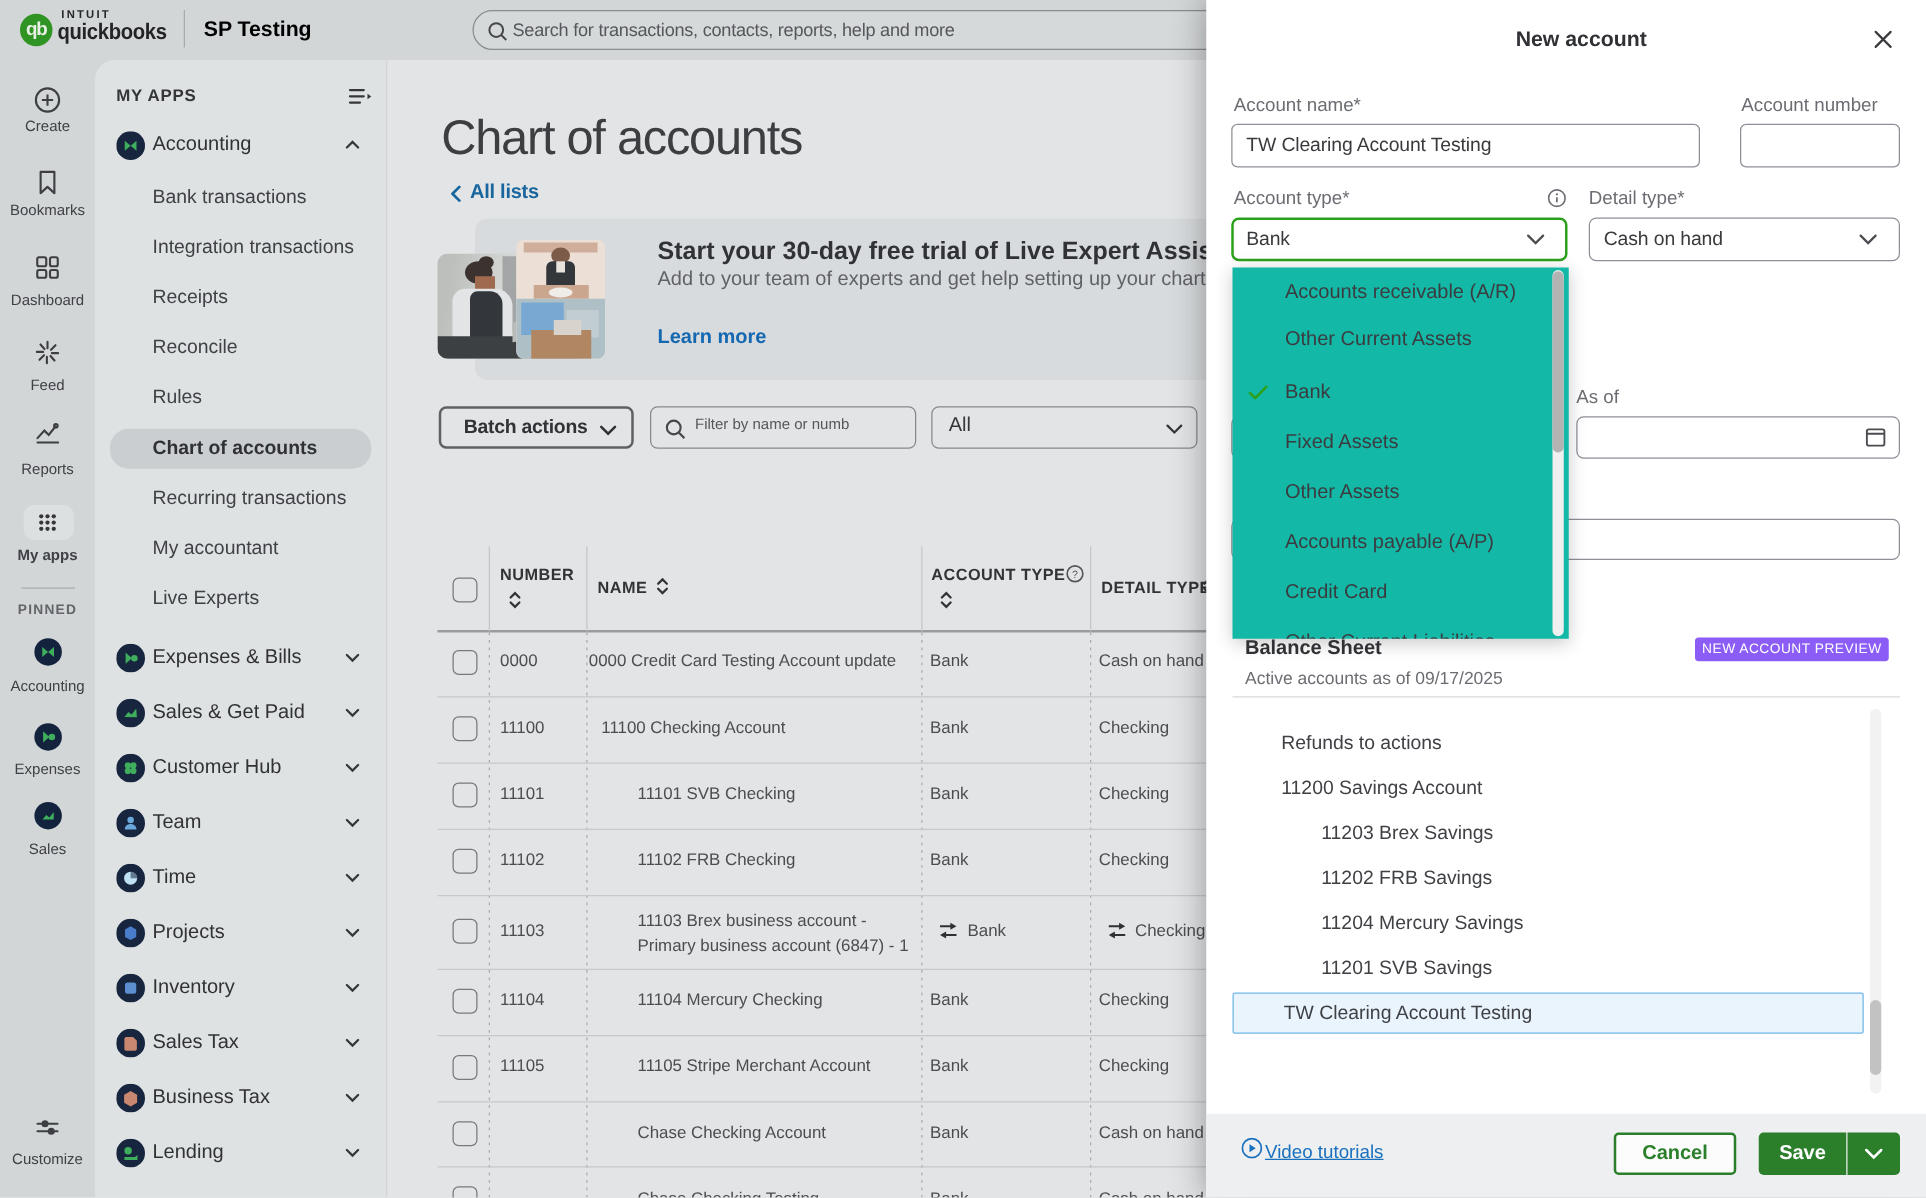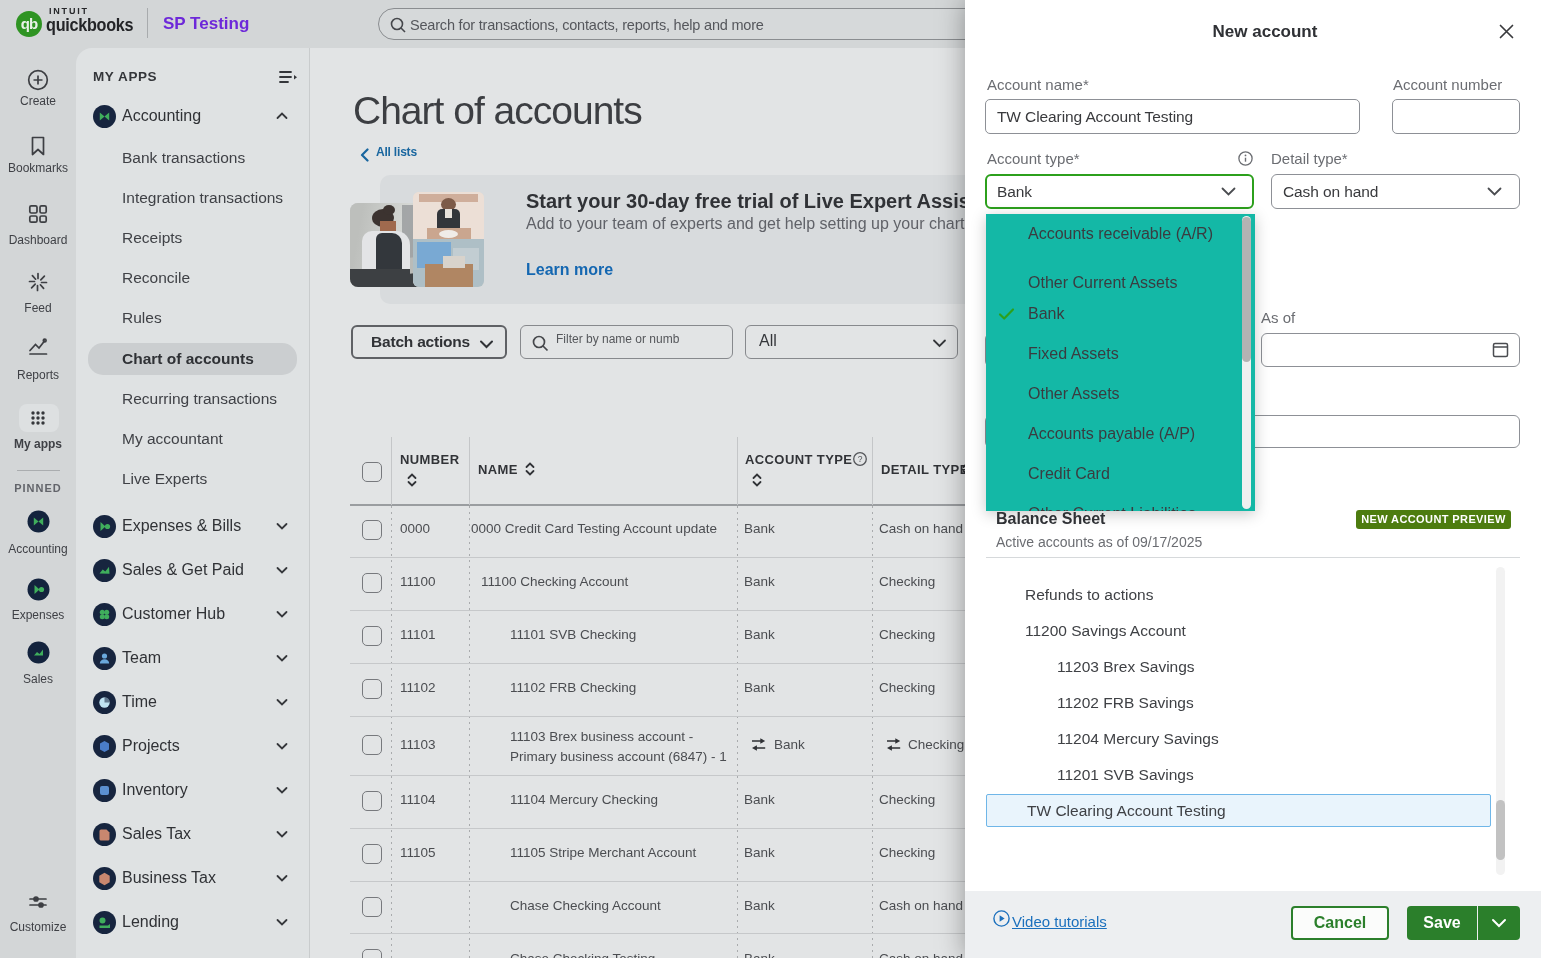--- a/index.html
+++ b/index.html
@@ -6,21 +6,21 @@
   html,body { width:1541px; height:958px; overflow:hidden; }
   body { font-family:"Liberation Sans", sans-serif; position:relative; background:#e2e4e5; color:#35373b; }
   .abs { position:absolute; }
 
   
   #topbar { position:absolute; left:0; top:0; width:1541px; height:48px; background:#d3d6d7; }
   #logoCircle { position:absolute; left:16px; top:11px; width:26px; height:26px; border-radius:50%; background:#2f9423; color:#e9f1e7; font-weight:bold; font-size:15px; text-align:center; line-height:26px; letter-spacing:-1px; }
   #intuit { position:absolute; left:49px; top:6px; font-size:9px; font-weight:bold; letter-spacing:1.8px; color:#26272a; }
   #qbword { position:absolute; left:46px; top:15px; font-size:18px; font-weight:bold; letter-spacing:-0.3px; color:#232427; transform:scaleX(0.9); transform-origin:left; }
   #topdiv { position:absolute; left:147px; top:8px; width:1px; height:30px; background:#a8abad; }
-  #spname { position:absolute; left:163px; top:14px; font-size:17px; font-weight:bold; color:#6d28d9; }
+  #spname { position:absolute; left:163px; top:14px; font-size:17px; font-weight:bold; color:#000000; }
   #searchpill { position:absolute; left:378px; top:8px; width:1163px; height:32px; border:1.5px solid #8a8d90; border-radius:16px; background:#d6d9da; }
   #searchpill .ph { position:absolute; left:31px; top:8px; font-size:14.5px; letter-spacing:-0.2px; color:#55575c; }
 
   
   #rail { position:absolute; left:0; top:48px; width:76px; height:910px; background:#d3d6d7; }
   .railitem { position:absolute; width:76px; text-align:center; }
   .raillabel { font-size:12px; color:#3f4146; white-space:nowrap; }
   .railsvg { display:block; margin:0 auto; }
 
   
@@ -30,21 +30,21 @@
   .navrow .ico { position:absolute; left:17px; top:0px; }
   .navrow .txt { position:absolute; left:46px; top:2px; font-size:16px; color:#303236; }
   .navrow .chev { position:absolute; left:199px; top:4px; }
   .subitem { position:absolute; left:46px; font-size:15.5px; color:#3f4146; }
   #selpill { position:absolute; left:12px; top:295px; width:209px; height:32px; background:#cbced0; border-radius:15px; }
   #selpill span { position:absolute; left:34px; top:7px; font-size:15.5px; font-weight:bold; color:#2f3135; }
 
   
   #main { position:absolute; left:311px; top:48px; width:654px; height:910px; background:#e2e4e5; }
   #h1 { position:absolute; left:42px; top:41px; font-size:39px; color:#3c3e42; letter-spacing:-1px; }
-  #alllists { position:absolute; left:49px; top:97px; font-size:12px; font-weight:bold; letter-spacing:-0.2px; color:#19669f; }
+  #alllists { position:absolute; left:49px; top:97px; font-size:16px; font-weight:bold; letter-spacing:-0.2px; color:#19669f; }
   #banner { position:absolute; left:69px; top:127px; width:1100px; height:129px; background:#d8dbdd; border-radius:10px; }
   #bTitle { position:absolute; left:146px; top:15px; font-size:20px; font-weight:bold; color:#303236; }
   #bSub { position:absolute; left:146px; top:40px; font-size:16px; color:#606268; }
   #bLearn { position:absolute; left:146px; top:86px; font-size:16px; font-weight:bold; color:#1467b1; }
   .photo { position:absolute; border-radius:8px; overflow:hidden; }
 
   
   .ctl { position:absolute; top:277px; height:34px; border-radius:6px; }
   #batch { left:40px; width:156px; border:2px solid #5f6165; }
   #batch span { position:absolute; left:18px; top:6px; font-size:15.5px; letter-spacing:-0.2px; font-weight:bold; color:#303236; }
@@ -64,21 +64,21 @@
   
   #drawer { position:absolute; left:965px; top:0; width:576px; height:958px; background:#ffffff; box-shadow:0 0 26px rgba(0,0,0,0.35); }
   #dTitle { position:absolute; left:0; top:22px; width:576px; text-align:center; font-size:17px; font-weight:bold; color:#2f3135;padding-left:24px; }
   .lbl { position:absolute; font-size:15px; color:#6b6d72; }
   .inp { position:absolute; border:1px solid #8d9096; border-radius:5px; background:#fff; }
   .inptxt { position:absolute; font-size:15.5px; letter-spacing:-0.1px; color:#393a3d; white-space:nowrap; }
   #ddmenu { position:absolute; left:21px; top:214px; width:269px; height:297px; background:#14b8a6; box-shadow:0 3px 14px rgba(0,0,0,0.22); overflow:hidden; }
   .dditem { position:absolute; left:42px; font-size:16px; color:#3a3c40; white-space:nowrap; }
   #bsTitle { position:absolute; left:31px; top:510px; font-size:16px; font-weight:bold; color:#2f3135; }
   #bsSub { position:absolute; left:31px; top:534px; font-size:14px; color:#6b6d72; }
-  #badge { position:absolute; left:391px; top:510px; width:155px; height:19px; background:#4d7c0f; border-radius:3px; color:#fff; font-size:11px; font-weight:bold; letter-spacing:0.4px; text-align:center; line-height:19px; }
+  #badge { position:absolute; left:391px; top:510px; width:155px; height:19px; background:#8b5cf6; border-radius:3px; color:#fff; font-size:11px; font-weight:normal; letter-spacing:0.4px; text-align:center; line-height:19px; }
   #bsDivider { position:absolute; left:21px; top:557px; width:534px; height:1px; background:#d6d9db; }
   .pvitem { position:absolute; font-size:15.5px; color:#3f4145; }
   #pvSel { position:absolute; left:21px; top:794px; width:505px; height:33px; background:#e9f4fc; border:1.5px solid #6fb6e8; border-radius:2px; }
   #pvSel span { position:absolute; left:40px; top:7px; font-size:15.5px; color:#3f4145; }
   #dFooter { position:absolute; left:0; top:891px; width:576px; height:67px; background:#edeff1; }
   #vt { position:absolute; left:47px; top:22px; font-size:15px; color:#1b70bd; text-decoration:underline; }
   #btnCancel { position:absolute; left:326px; top:15px; width:98px; height:34px; border:2px solid #2b7f2b; border-radius:4px; background:#fbfcfb; font-size:16px; font-weight:bold; color:#2b7f2b; text-align:center; line-height:30px; }
   #btnSave { position:absolute; left:442px; top:15px; width:70px; height:34px; background:#2b7f2b; border-radius:4px 0 0 4px; font-size:16px; font-weight:bold; color:#fff; text-align:center; line-height:34px; }
   #btnChev { position:absolute; left:513px; top:15px; width:42px; height:34px; background:#2b7f2b; border-radius:0 4px 4px 0; }
 </style>
@@ -516,21 +516,21 @@
   <div class="inp" style="left:296px;top:333px;width:259px;height:34px;border-radius:6px"></div>
   <svg class="abs" style="left:527px;top:341px" width="17" height="17" viewBox="0 0 17 17" fill="none" stroke="#4a4c50" stroke-width="1.5">
       <rect x="1.5" y="2.5" width="14" height="13" rx="1.5"></rect>
       <path d="M1.5 6h14"></path>
     </svg>
   <div class="inp" style="left:20px;top:333px;width:224px;height:34px;border-radius:6px"></div>
   <div class="inp" style="left:20px;top:415px;width:535px;height:33px;border-radius:6px"></div>
 
   <div id="ddmenu">
     <div class="dditem" style="top:11px">Accounts receivable (A/R)</div>
-    <div class="dditem" style="top:60px">Other Current Assets</div>
+    <div class="dditem" style="top:49px">Other Current Assets</div>
     <svg class="abs" style="left:12px;top:93px" width="17" height="14" viewBox="0 0 17 14" fill="none" stroke="#2ca01c" stroke-width="2.2" stroke-linecap="round" stroke-linejoin="round">
         <path d="M2 7.5l4.2 4L15 2.5"></path>
       </svg>
     <div class="dditem" style="top:91px">Bank</div>
     <div class="dditem" style="top:131px">Fixed Assets</div>
     <div class="dditem" style="top:171px">Other Assets</div>
     <div class="dditem" style="top:211px">Accounts payable (A/P)</div>
     <div class="dditem" style="top:251px">Credit Card</div>
     <div class="dditem" style="top:291px">Other Current Liabilities</div>
     <div class="abs" style="left:256px;top:2px;width:9px;height:293px;background:#f0f0f0;border-radius:5px"></div>

